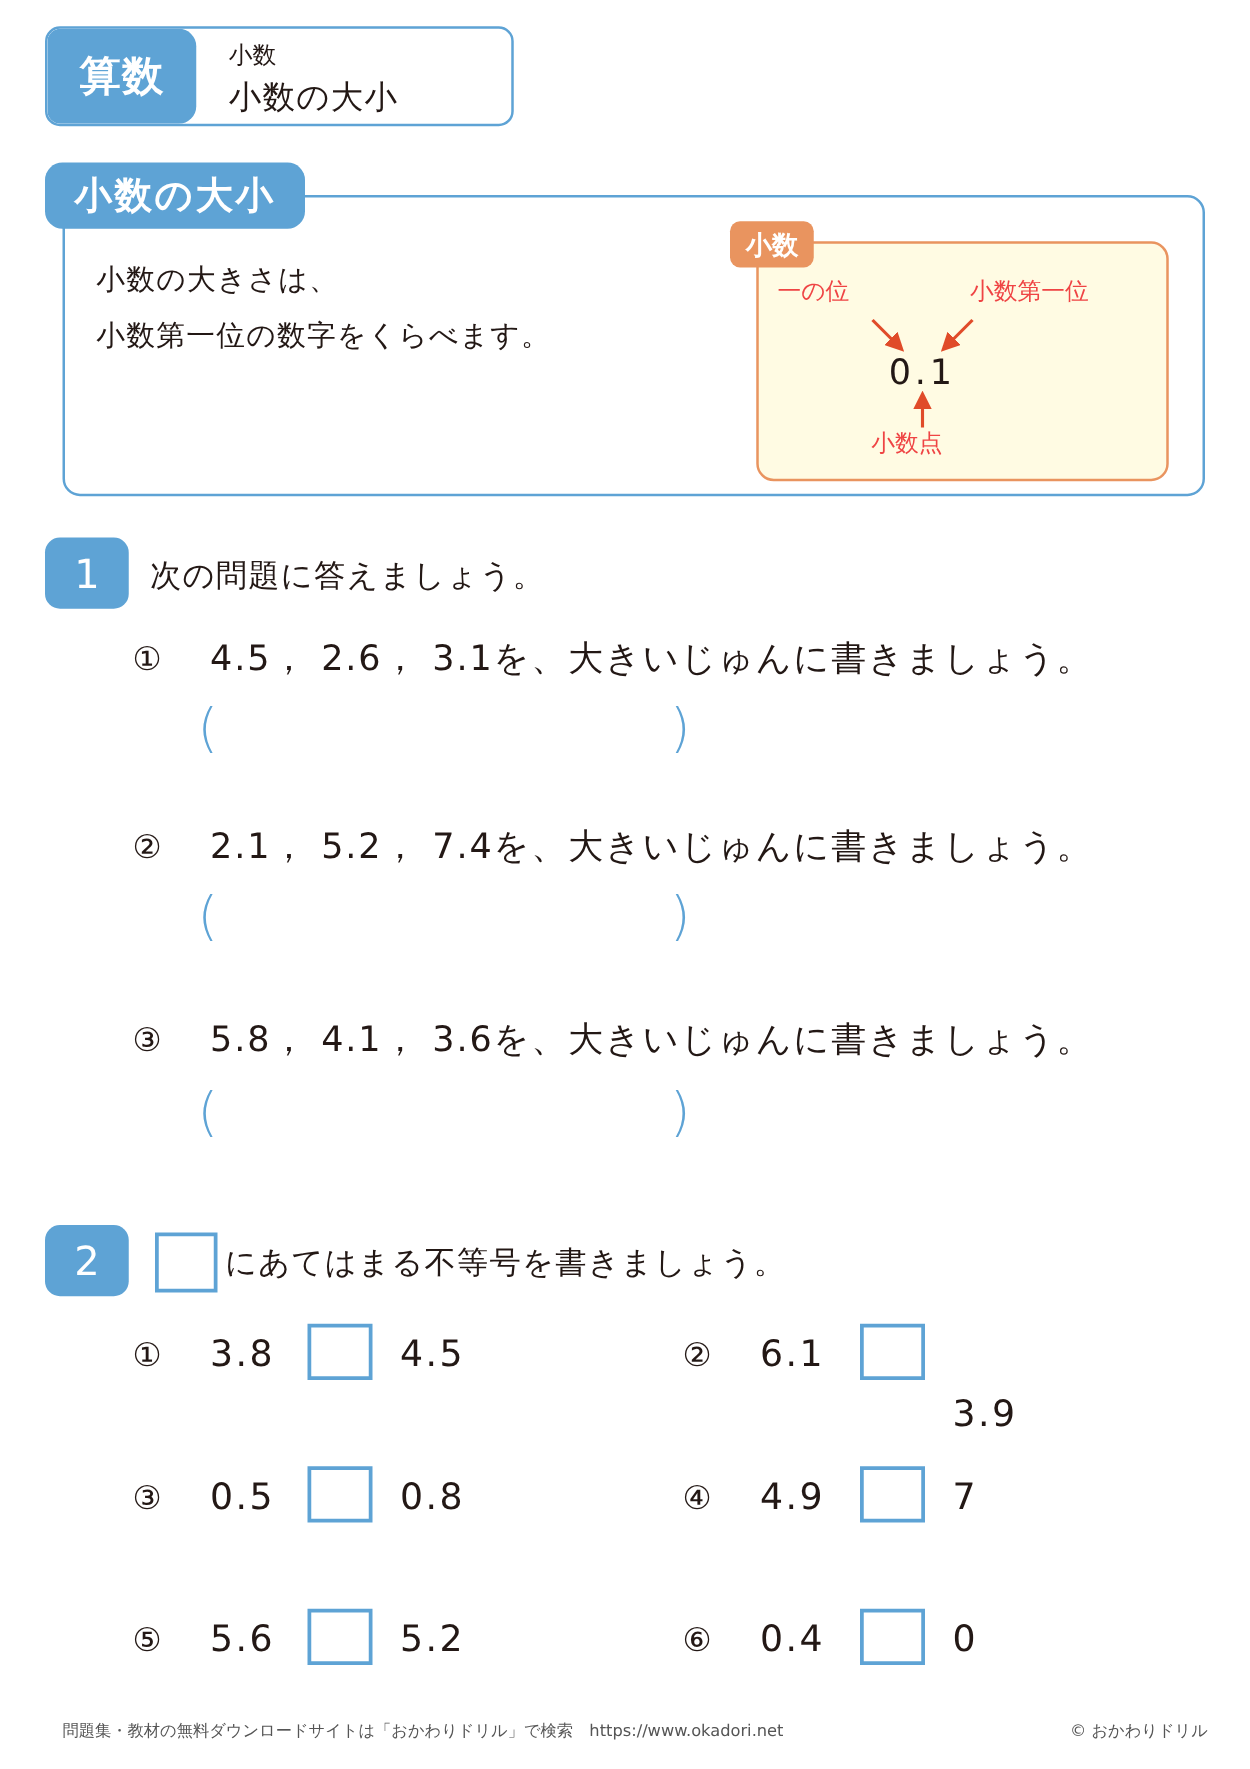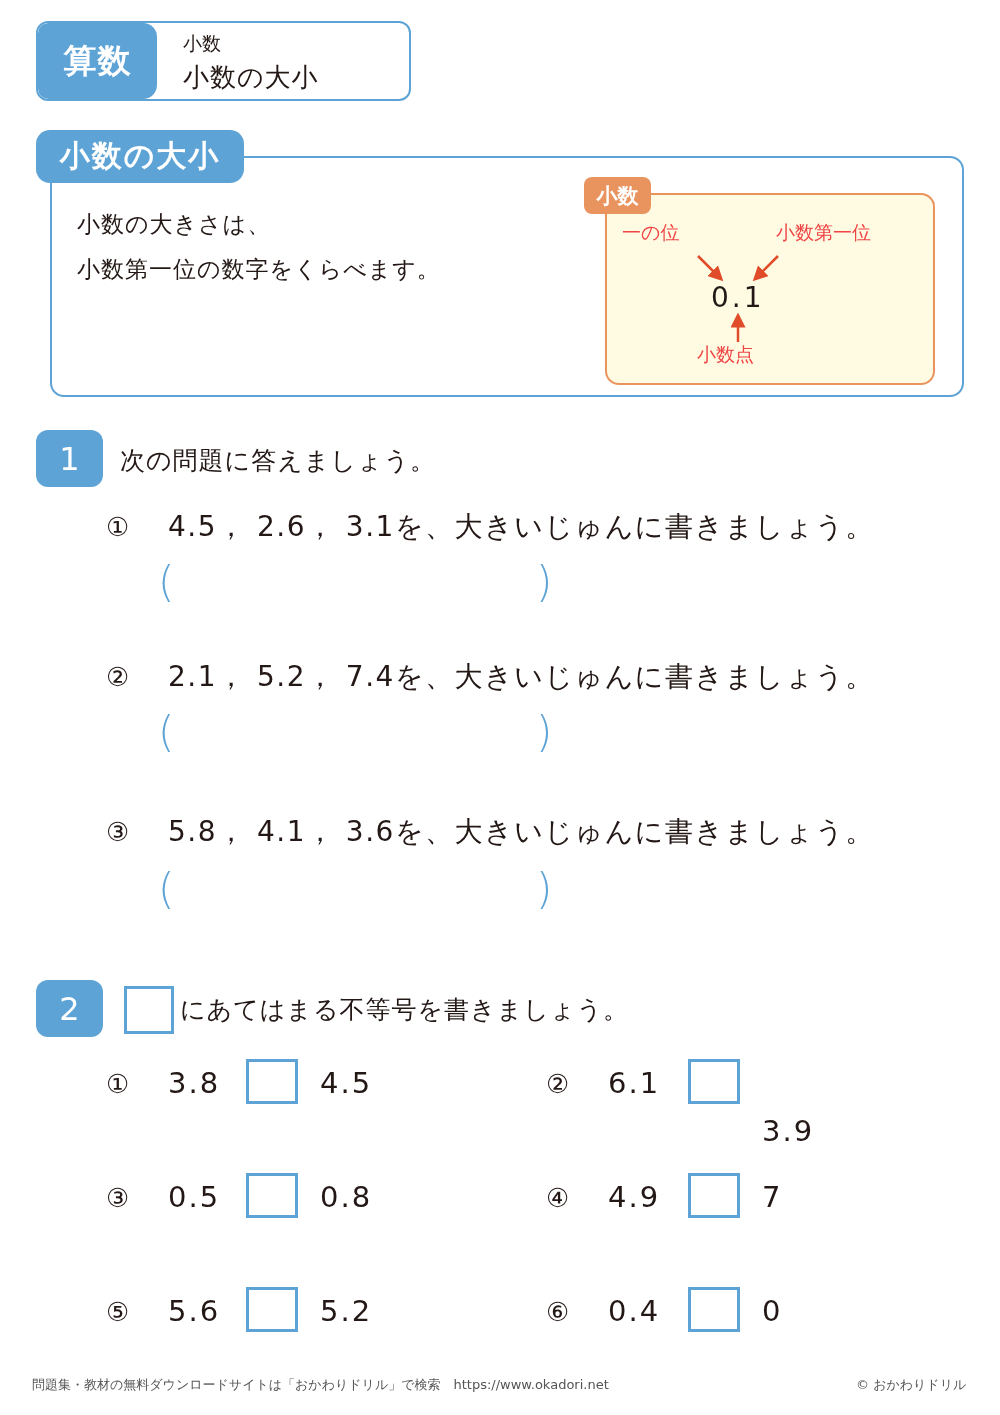--- a/index.html
+++ b/index.html
@@ -129,14 +129,14 @@
 </div>
 <div class="abs box" style="left:246px; top:1287px;"></div>
 <div class="abs ineq" style="left:320px; top:1294px;">5.2</div>
 
 <div class="abs ineq" style="left:546px; top:1294px;">
   <span class="mk" style="display:inline-block;width:62px;font-size:26px;">⑥</span><span>0.4</span>
 </div>
 <div class="abs box" style="left:688px; top:1287px;"></div>
 <div class="abs ineq" style="left:762px; top:1294px;">0</div>
 
-<div class="abs footer" style="left:32px; top:1376px;">問題集・教材の無料ダウンロードサイトは「おかわりドリル」で検索　https://www.okadori.net</div>
+<div class="abs footer" style="left:50px; top:1376px;">問題集・教材の無料ダウンロードサイトは「おかわりドリル」で検索　https://www.okadori.net</div>
 <div class="abs footer" style="left:856px; top:1376px;">© おかわりドリル</div>
 
 </body></html>

